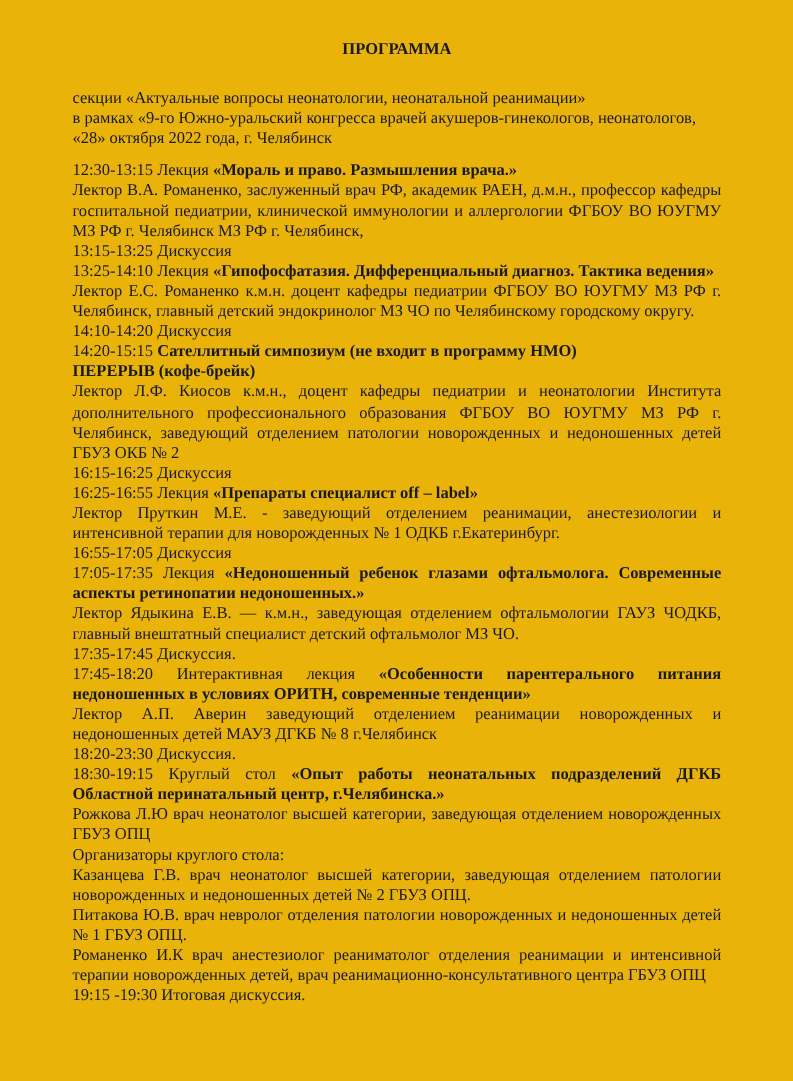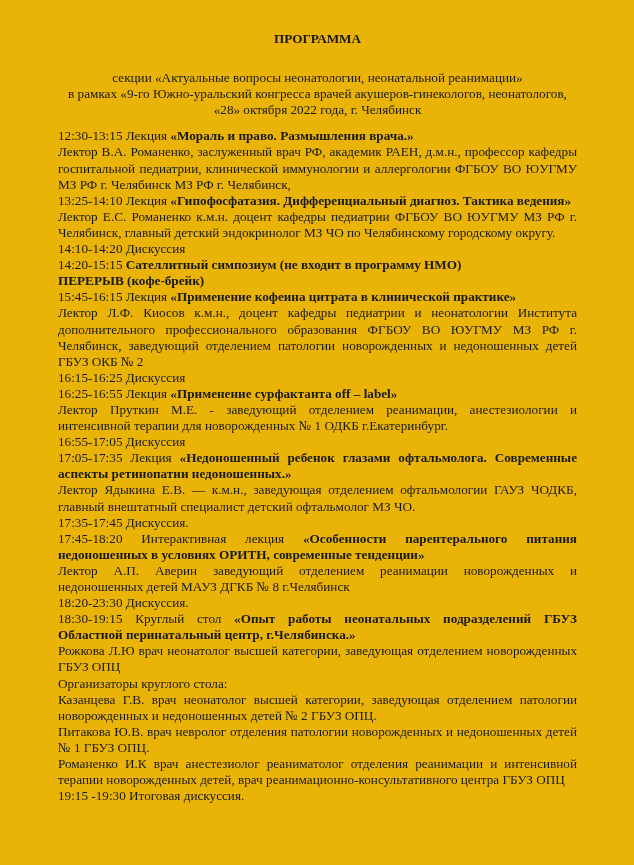--- a/index.html
+++ b/index.html
@@ -19,21 +19,21 @@
     box-sizing: border-box;
     padding: 31px 57px 20px 58px;
     overflow: hidden;
   }
   .doc-title {
     text-align: center;
     font-weight: bold;
     margin: 0 0 23px 0;
   }
   .doc-subtitle {
-    text-align: center;
+    text-align: left;
     margin: 0 0 10px 0;
   }
   .doc-subtitle div {
     margin: 0;
   }
   .schedule p.para {
     margin: 0;
     text-align: justify;
   }
   .r  { font-weight: normal; font-style: normal; }
@@ -48,38 +48,38 @@
 
   <div class="doc-subtitle">
     <div>секции «Актуальные вопросы неонатологии, неонатальной реанимации»</div>
     <div>в рамках «9-го Южно-уральский конгресса врачей акушеров-гинекологов, неонатологов,</div>
     <div>«28» октября 2022 года, г. Челябинск</div>
   </div>
 
   <div class="schedule">
       <p class="para"><span class="r">12:30-13:15 Лекция </span><span class="bi">«Мораль и право. Размышления врача.»</span></p>
       <p class="para"><span class="r">Лектор В.А. Романенко, заслуженный врач РФ, академик РАЕН, д.м.н., профессор кафедры госпитальной педиатрии, клинической иммунологии и аллергологии ФГБОУ ВО ЮУГМУ МЗ РФ г. Челябинск МЗ РФ г. Челябинск,</span></p>
+      <p class="para"><span class="r">13:15-13:25 Дискуссия</span></p>
       <p class="para"><span class="r">13:25-14:10 Лекция </span><span class="bi">«Гипофосфатазия. Дифференциальный диагноз. Тактика ведения»</span></p>
       <p class="para"><span class="r">Лектор Е.С. Романенко к.м.н. доцент кафедры педиатрии ФГБОУ ВО ЮУГМУ МЗ РФ г. Челябинск, главный детский эндокринолог МЗ ЧО по Челябинскому городскому округу.</span></p>
       <p class="para"><span class="r">14:10-14:20 Дискуссия</span></p>
       <p class="para"><span class="r">14:20-15:15 </span><span class="b">Сателлитный симпозиум (не входит в программу НМО)</span></p>
       <p class="para"><span class="b">ПЕРЕРЫВ (кофе-брейк)</span></p>
-      <p class="para"><span class="r">15:45-16:15 Лекция </span><span class="bi">«Применение кофеина цитрата в клинической практике»</span></p>
       <p class="para"><span class="r">Лектор Л.Ф. Киосов к.м.н., доцент кафедры педиатрии и неонатологии Института дополнительного профессионального образования ФГБОУ ВО ЮУГМУ МЗ РФ г. Челябинск, заведующий отделением патологии новорожденных и недоношенных детей ГБУЗ ОКБ № 2</span></p>
       <p class="para"><span class="r">16:15-16:25 Дискуссия</span></p>
-      <p class="para"><span class="r">16:25-16:55 Лекция </span><span class="bi">«Применение сурфактанта off – label»</span></p>
+      <p class="para"><span class="r">16:25-16:55 Лекция </span><span class="bi">«Препараты специалист off – label»</span></p>
       <p class="para"><span class="r">Лектор Пруткин М.Е. - заведующий отделением реанимации, анестезиологии и интенсивной терапии для новорожденных № 1 ОДКБ г.Екатеринбург.</span></p>
       <p class="para"><span class="r">16:55-17:05 Дискуссия</span></p>
       <p class="para"><span class="r">17:05-17:35 Лекция </span><span class="bi">«Недоношенный ребенок глазами офтальмолога. Современные аспекты ретинопатии недоношенных.»</span></p>
       <p class="para"><span class="r">Лектор Ядыкина Е.В. — к.м.н., заведующая отделением офтальмологии ГАУЗ ЧОДКБ, главный внештатный специалист детский офтальмолог МЗ ЧО.</span></p>
       <p class="para"><span class="r">17:35-17:45 Дискуссия.</span></p>
       <p class="para"><span class="r">17:45-18:20 Интерактивная лекция </span><span class="bi">«Особенности парентерального питания недоношенных в условиях ОРИТН, современные тенденции»</span></p>
       <p class="para"><span class="r">Лектор А.П. Аверин заведующий отделением реанимации новорожденных и недоношенных детей МАУЗ ДГКБ № 8 г.Челябинск</span></p>
       <p class="para"><span class="r">18:20-23:30 Дискуссия.</span></p>
-      <p class="para"><span class="r">18:30-19:15 Круглый стол </span><span class="bi">«Опыт работы неонатальных подразделений ГБУЗ Областной перинатальный центр, г.Челябинска.»</span></p>
+      <p class="para"><span class="r">18:30-19:15 Круглый стол </span><span class="bi">«Опыт работы неонатальных подразделений ДГКБ Областной перинатальный центр, г.Челябинска.»</span></p>
       <p class="para"><span class="r">Рожкова Л.Ю врач неонатолог высшей категории, заведующая отделением новорожденных ГБУЗ ОПЦ</span></p>
       <p class="para"><span class="r">Организаторы круглого стола:</span></p>
       <p class="para"><span class="r">Казанцева Г.В. врач неонатолог высшей категории, заведующая отделением патологии новорожденных и недоношенных детей № 2 ГБУЗ ОПЦ.</span></p>
       <p class="para"><span class="r">Питакова Ю.В. врач невролог отделения патологии новорожденных и недоношенных детей № 1 ГБУЗ ОПЦ.</span></p>
       <p class="para"><span class="r">Романенко И.К врач анестезиолог реаниматолог отделения реанимации и интенсивной терапии новорожденных детей, врач реанимационно-консультативного центра ГБУЗ ОПЦ</span></p>
       <p class="para"><span class="r">19:15 -19:30 Итоговая дискуссия.</span></p>
     </div>
 </div>
 
 </body></html>

